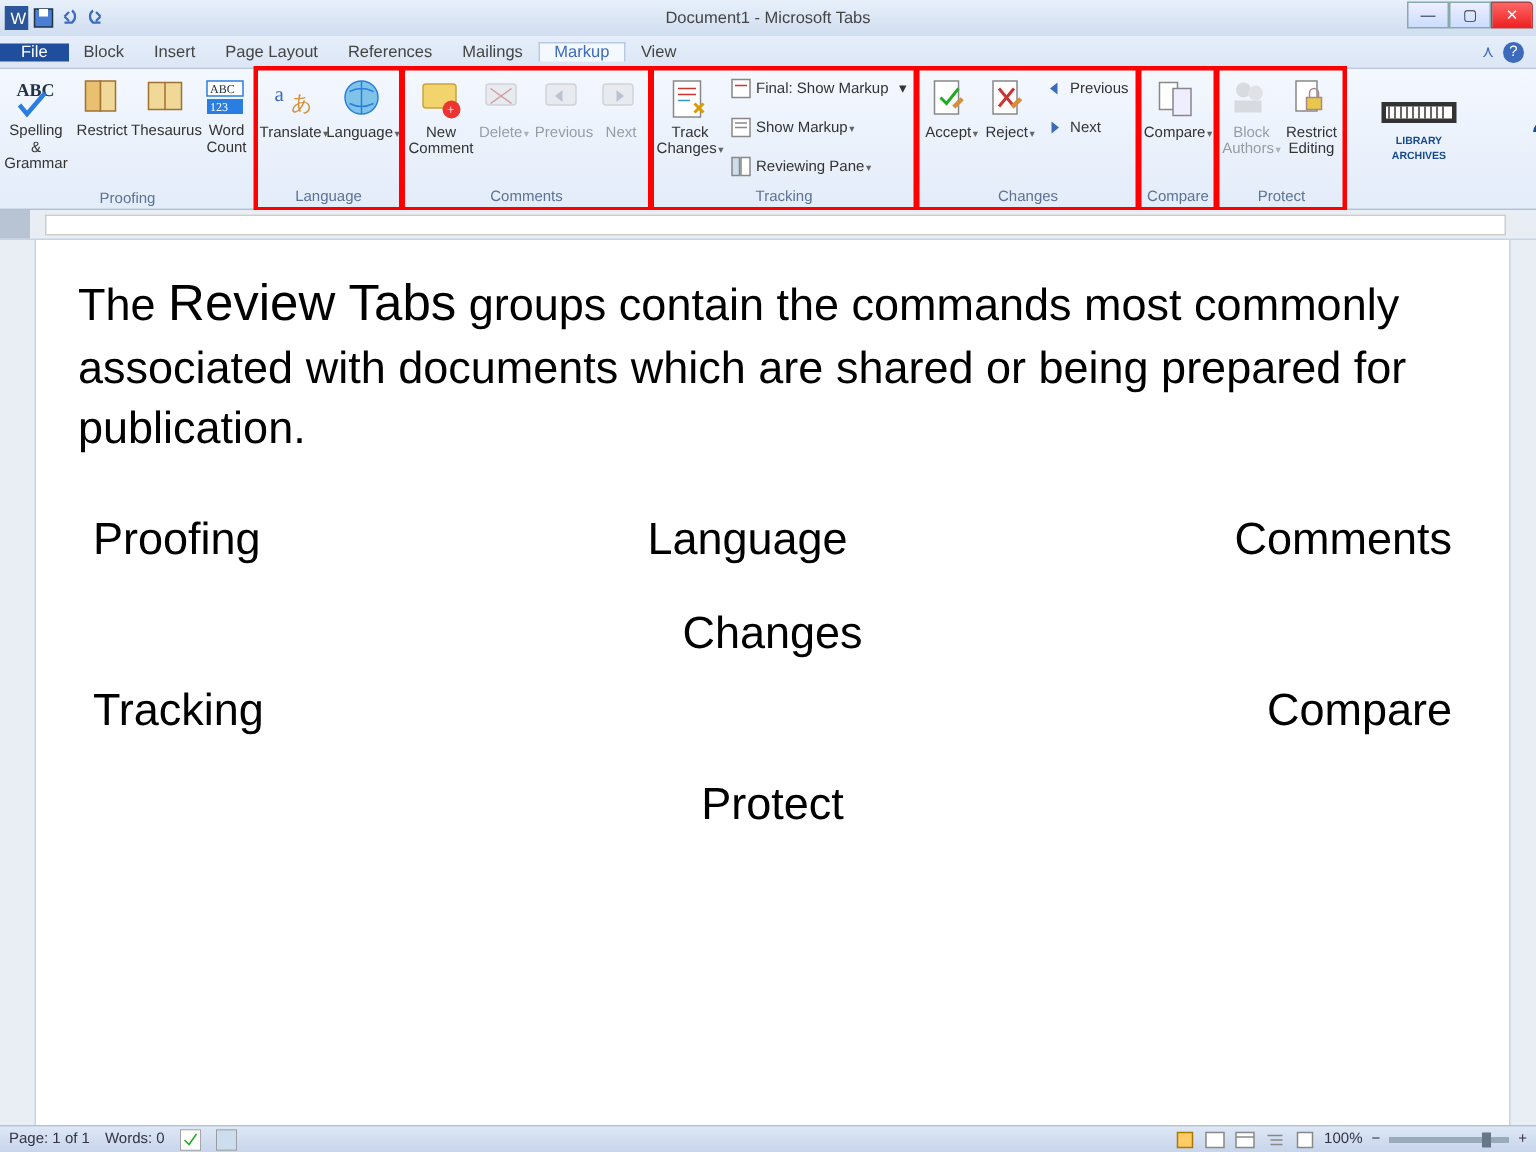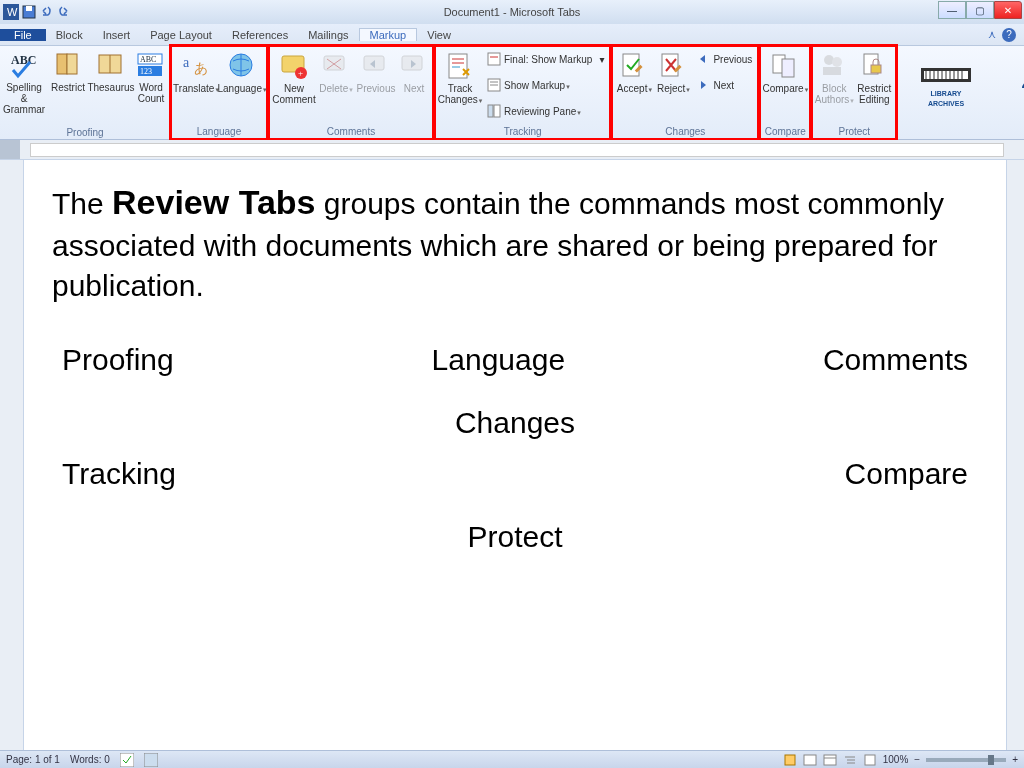--- a/index.html
+++ b/index.html
@@ -37,21 +37,21 @@
 
 .ruler { height: 20px; background: #e9eef5; border-bottom: 1px solid #c6d4e8; font-size: 8px; color: #666; position: relative; }
 .ruler-inner { position: absolute; left: 30px; right: 20px; top: 3px; height: 14px; background: #fff; border: 1px solid #ccc; }
 .ruler-dark { position: absolute; left: 0; width: 20px; top:0; bottom:0; background:#b8c4d4; }
 
 
 .docarea { position: absolute; top: 160px; left: 0; right: 0; bottom: 18px; background: #fff; display: flex; }
 .leftgutter { width: 24px; background: #e9eef5; border-right: 1px solid #c6d4e8; }
 .page { flex: 1; padding: 20px 28px; font-family: Arial, Helvetica, sans-serif; color: #000; }
 .para1 { font-size: 30px; line-height: 1.35; margin-bottom: 30px; }
-.para1 .bold { font-weight: 700; font-size: 34px; margin-top: 44px; }
+.para1 .bold { font-weight: 400; font-size: 34px; margin-top: 44px; }
 .labels { font-size: 30px; line-height: 1.5; }
 .labels .row { display:flex; justify-content:space-between; margin-bottom:18px; padding:0 10px; }
 .scroll-v { width: 18px; background: #e9eef5; border-left: 1px solid #c6d4e8; }
 
 
 .status { position: absolute; bottom: 0; left: 0; right: 0; height: 18px; background: linear-gradient(#dde7f5,#c8d5eb); font-size: 10px; color: #334; display: flex; align-items: center; padding: 0 6px; gap: 10px; border-top:1px solid #aebfd9;}
 .status .right { margin-left: auto; display: flex; align-items: center; gap: 6px; }
 .zoom-slider { width: 80px; height: 4px; background: #9ab; position: relative; }
 .zoom-slider::after { content:''; position:absolute; right:12px; top:-3px; width:6px; height:10px; background:#678; }
 

